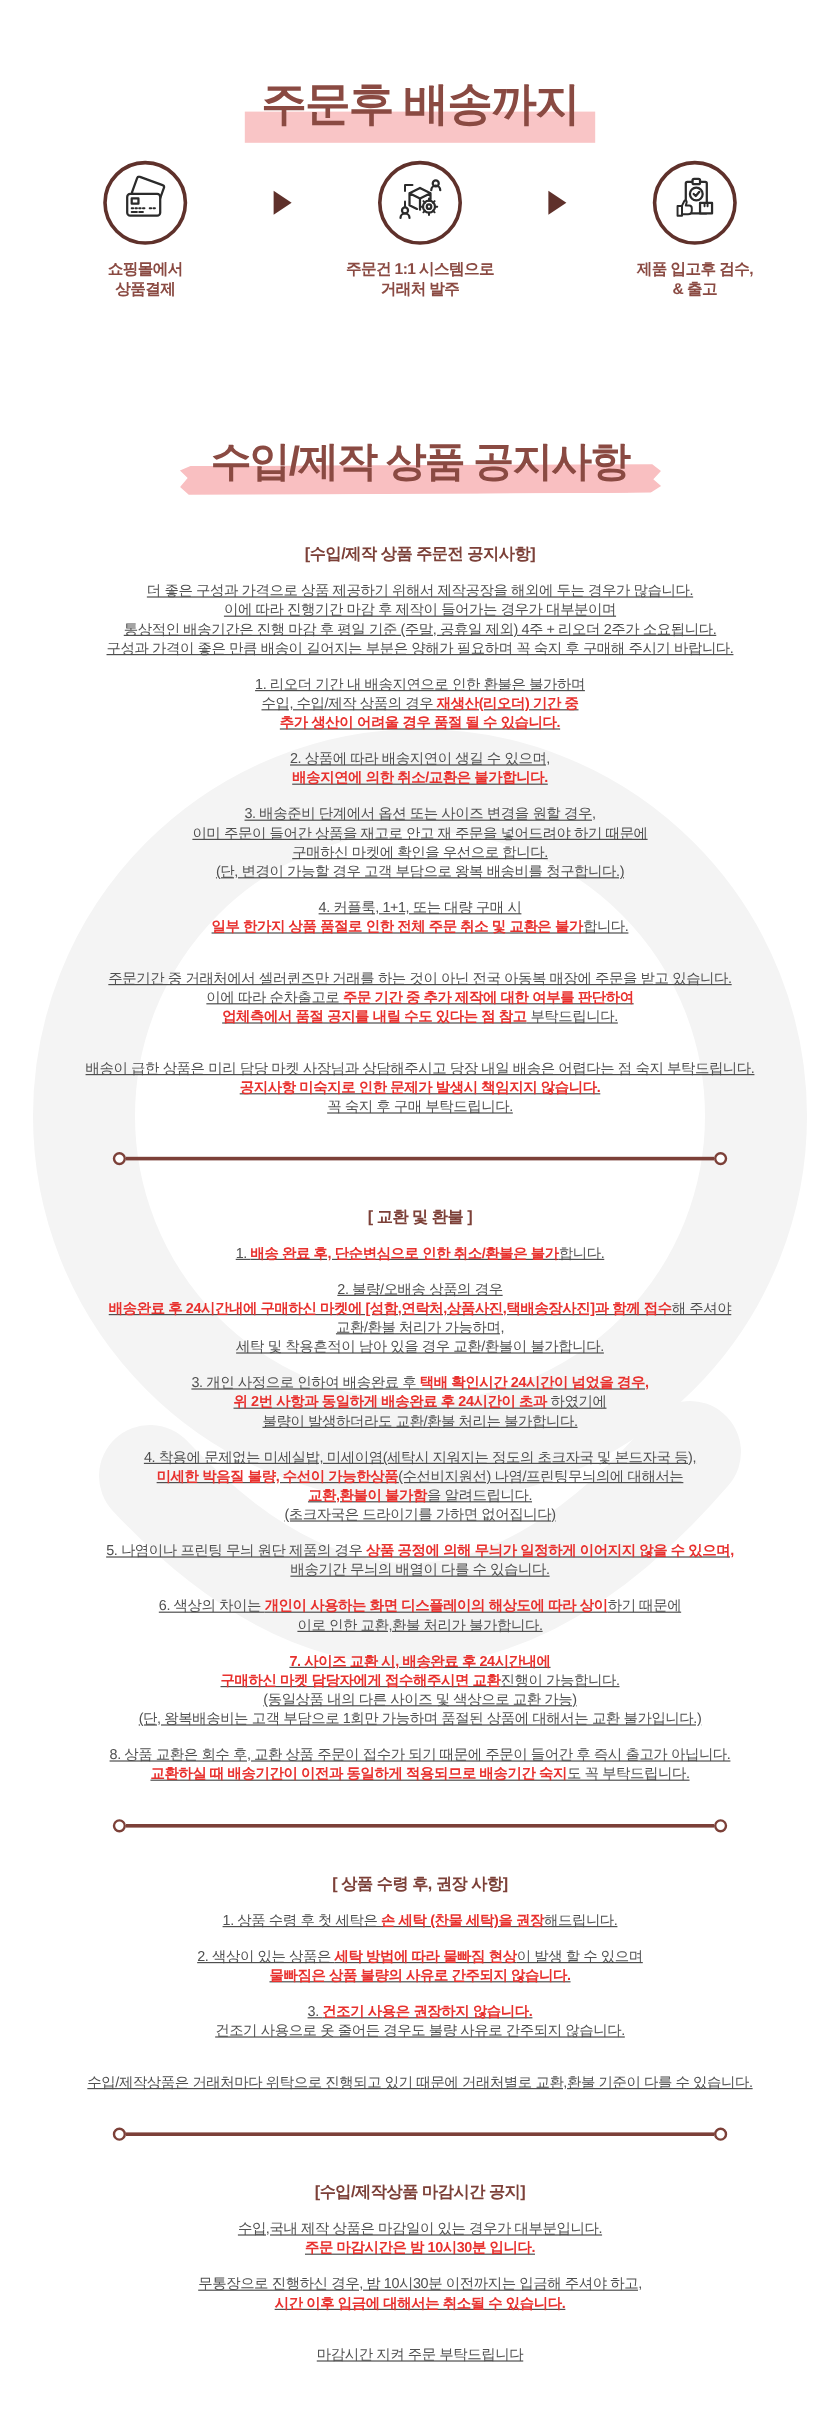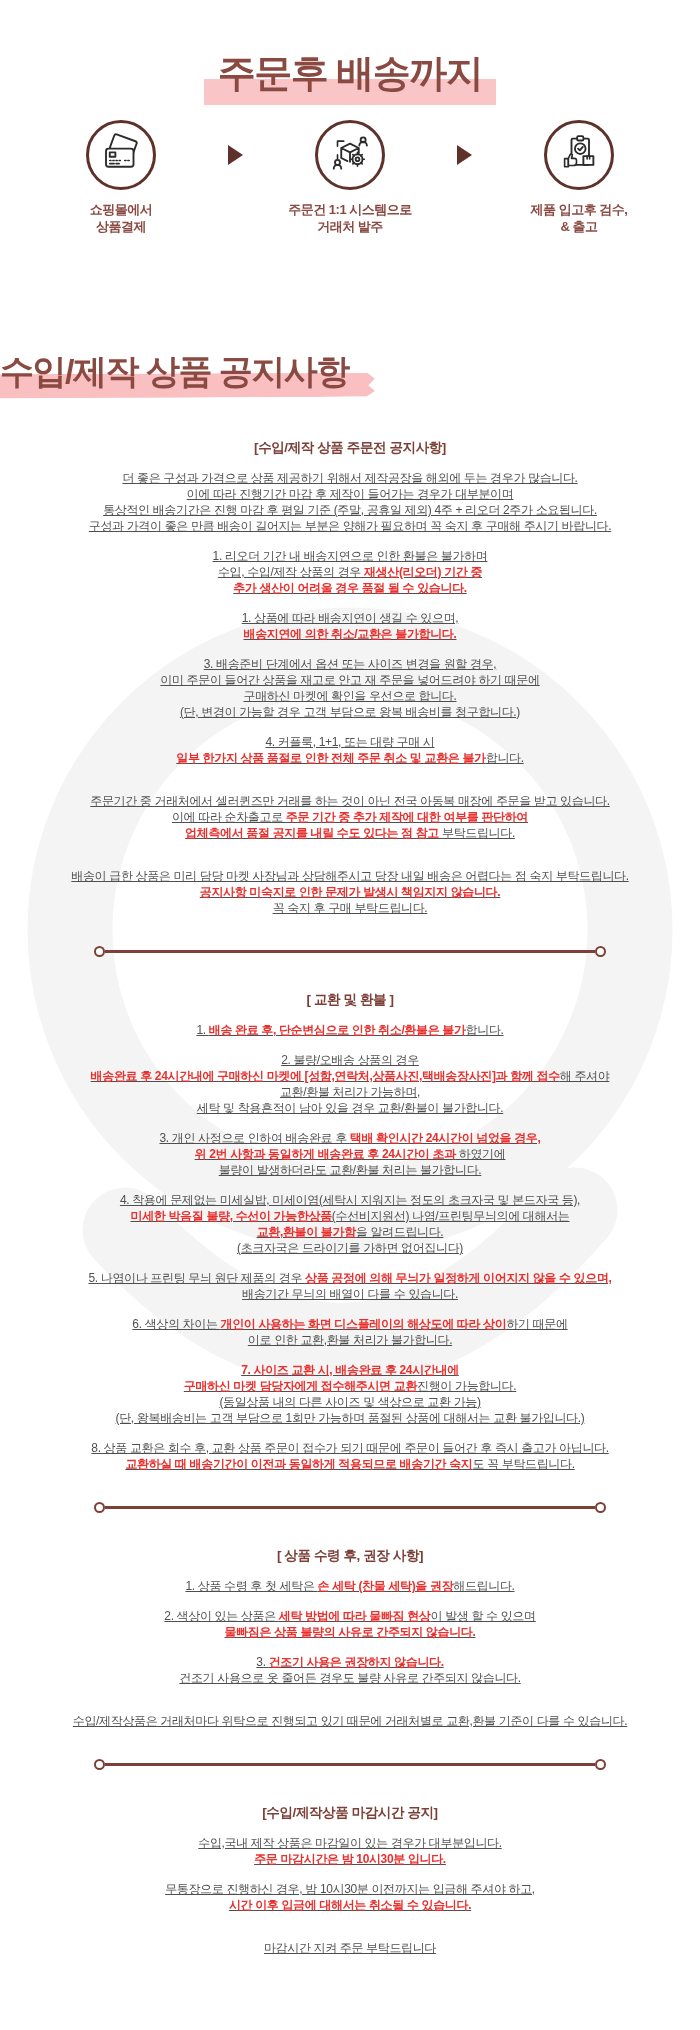--- a/index.html
+++ b/index.html
@@ -4,38 +4,38 @@
 <style>
   html,body{margin:0;padding:0;background:#fff;}
   .page{
     width:700px;height:2030px;margin:0 auto;position:relative;overflow:hidden;
     background:#fff;font-family:"Liberation Sans","DejaVu Sans",sans-serif;
   }
   .watermark{position:absolute;top:590px;left:-50px;z-index:0;pointer-events:none;}
   .content{position:relative;z-index:1;}
 
   
-  .main-title-wrap{text-align:center;padding-top:52px;}
+  .main-title-wrap{text-align:center;padding-top:66px;}
   .main-title{display:inline-block;position:relative;font-size:38px;font-weight:800;
     color:#8a4a42;letter-spacing:-1.5px;line-height:1.15;}
   .main-title .hl{position:absolute;left:-14px;right:-14px;bottom:-9px;height:26px;
     background:#f9c5c6;z-index:-1;}
 
   
   .steps{display:flex;justify-content:center;align-items:flex-start;gap:28px;margin-top:24px;}
   .step{width:158px;text-align:center;}
   .step-circle{width:64px;height:64px;border:3px solid #5f312b;border-radius:50%;
     margin:0 auto;display:flex;align-items:center;justify-content:center;background:#fff;}
   .step-label{margin-top:11px;font-size:13px;font-weight:700;color:#8a4a42;
     line-height:1.35;white-space:pre-line;letter-spacing:-0.5px;}
   .step-arrow{width:0;height:0;border-left:15px solid #5f312b;border-top:10px solid transparent;
     border-bottom:10px solid transparent;margin-top:25px;}
 
   
-  .notice-title-wrap{margin-top:116px;text-decoration:underline;}
+  .notice-title-wrap{text-align:center;margin-top:116px;text-decoration:underline;}
   .notice-title{display:inline-block;position:relative;font-size:34px;font-weight:800;
     color:#8a4a42;letter-spacing:-1.5px;line-height:1.15;}
   .notice-title .tape{position:absolute;left:-26px;right:-26px;bottom:-7px;height:25px;
     background:#f9bfc1;z-index:-1;transform:rotate(-0.4deg);
     clip-path:polygon(0% 15%,2.2% 0%,98.2% 5%,100% 28%,98.4% 55%,100% 78%,97.8% 100%,1.8% 96%,0% 70%,1.6% 40%);}
 
   
   #sections{margin-top:44px;}
   .section-heading{text-align:center;font-size:13.5px;font-weight:700;color:#7c4038;
     letter-spacing:-0.4px;margin:0 0 5px;padding-top:4px;line-height:17px;}
@@ -153,21 +153,21 @@
           <div class="line"><span>이에 따라 진행기간 마감 후 제작이 들어가는 경우가 대부분이며</span></div>
           <div class="line"><span>통상적인 배송기간은 진행 마감 후 평일 기준 (주말, 공휴일 제외) 4주 + 리오더 2주가 소요됩니다.</span></div>
           <div class="line"><span>구성과 가격이 좋은 만큼 배송이 길어지는 부분은 양해가 필요하며 꼭 숙지 후 구매해 주시기 바랍니다.</span></div>
         </div>
         <div class="para">
           <div class="line"><span>1. 리오더 기간 내 배송지연으로 인한 환불은 불가하며</span></div>
           <div class="line"><span>수입, 수입/제작 상품의 경우 </span><span class="red">재생산(리오더) 기간 중</span></div>
           <div class="line"><span class="red">추가 생산이 어려울 경우 품절 될 수 있습니다.</span></div>
         </div>
         <div class="para">
-          <div class="line"><span>1. 상품에 따라 배송지연이 생길 수 있으며,</span></div>
+          <div class="line"><span>2. 상품에 따라 배송지연이 생길 수 있으며,</span></div>
           <div class="line"><span class="red">배송지연에 의한 취소/교환은 불가합니다.</span></div>
         </div>
         <div class="para">
           <div class="line"><span>3. 배송준비 단계에서 옵션 또는 사이즈 변경을 원할 경우,</span></div>
           <div class="line"><span>이미 주문이 들어간 상품을 재고로 안고 재 주문을 넣어드려야 하기 때문에</span></div>
           <div class="line"><span>구매하신 마켓에 확인을 우선으로 합니다.</span></div>
           <div class="line"><span>(단, 변경이 가능할 경우 고객 부담으로 왕복 배송비를 청구합니다.)</span></div>
         </div>
         <div class="para">
           <div class="line"><span>4. 커플룩, 1+1, 또는 대량 구매 시</span></div>

